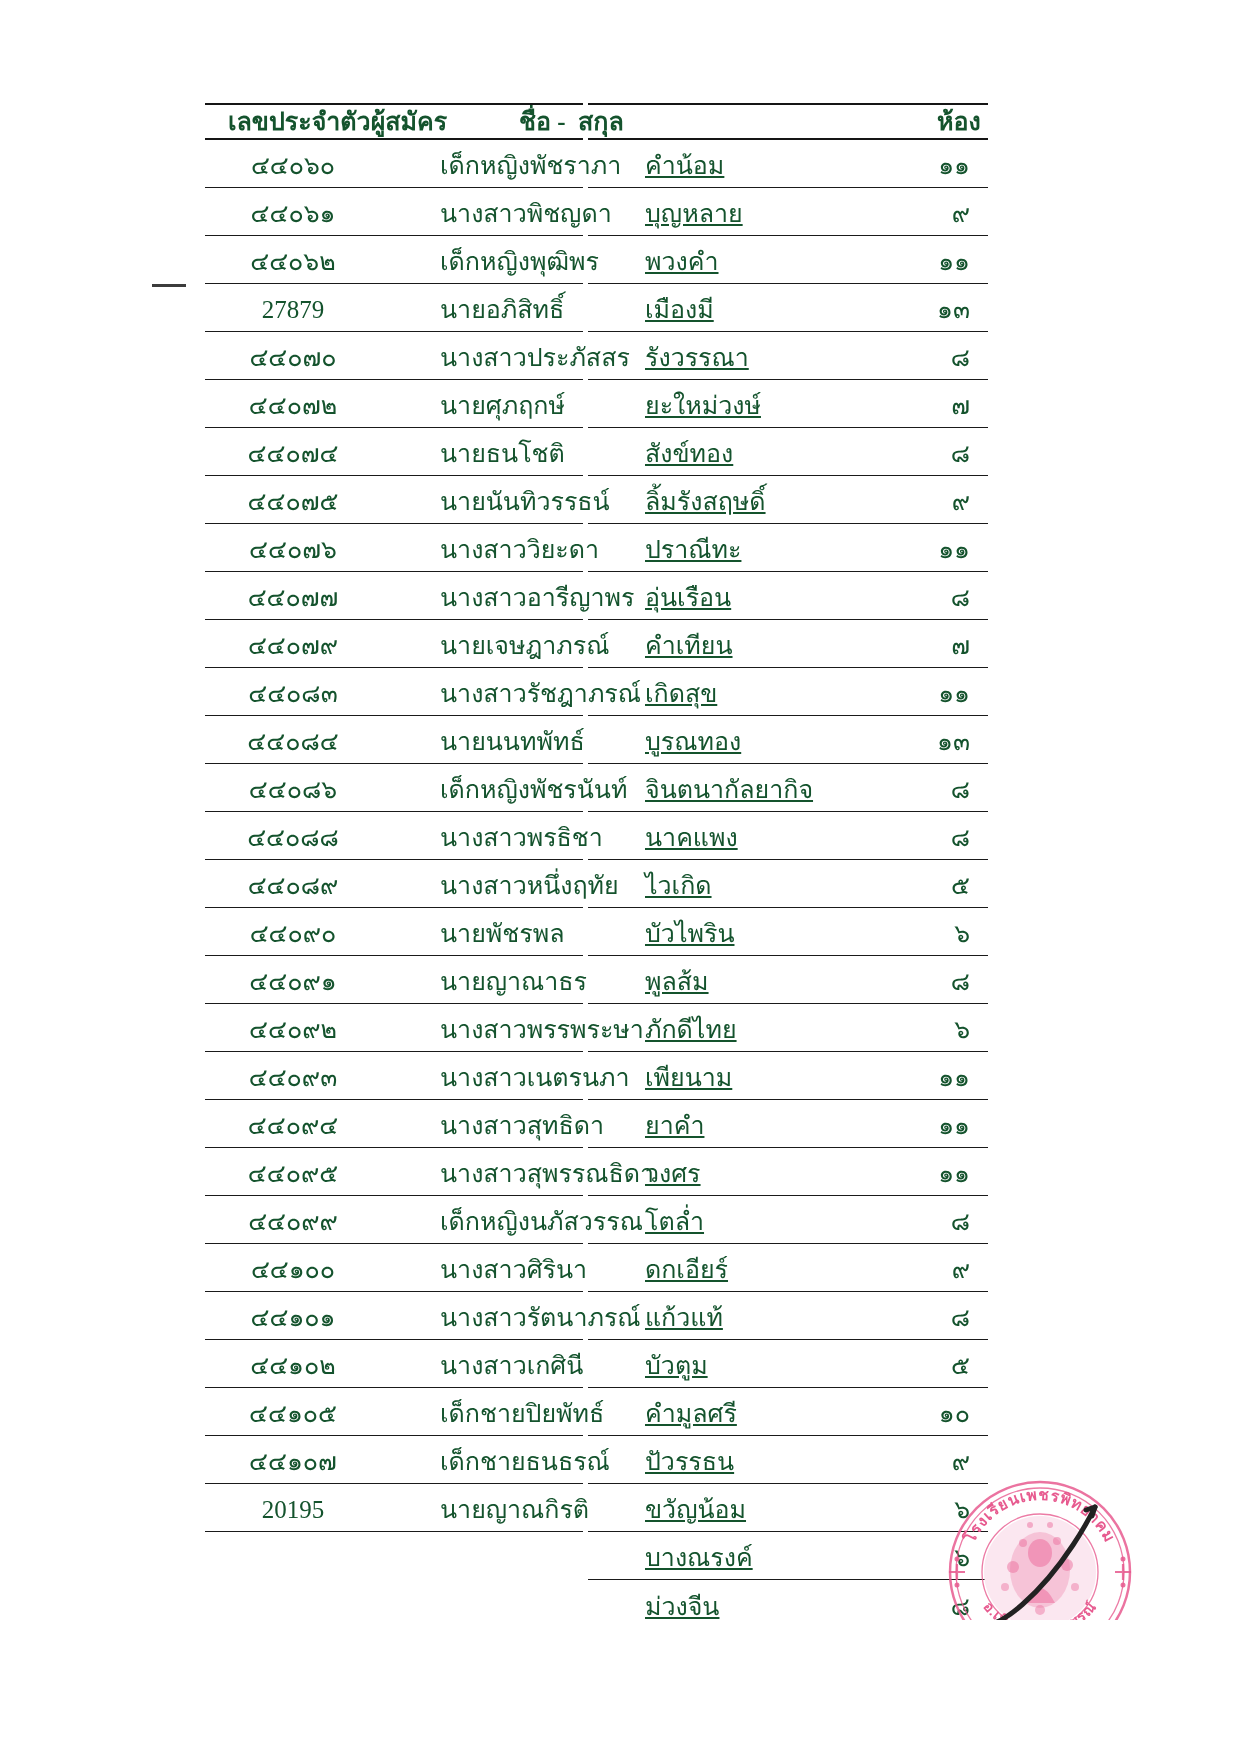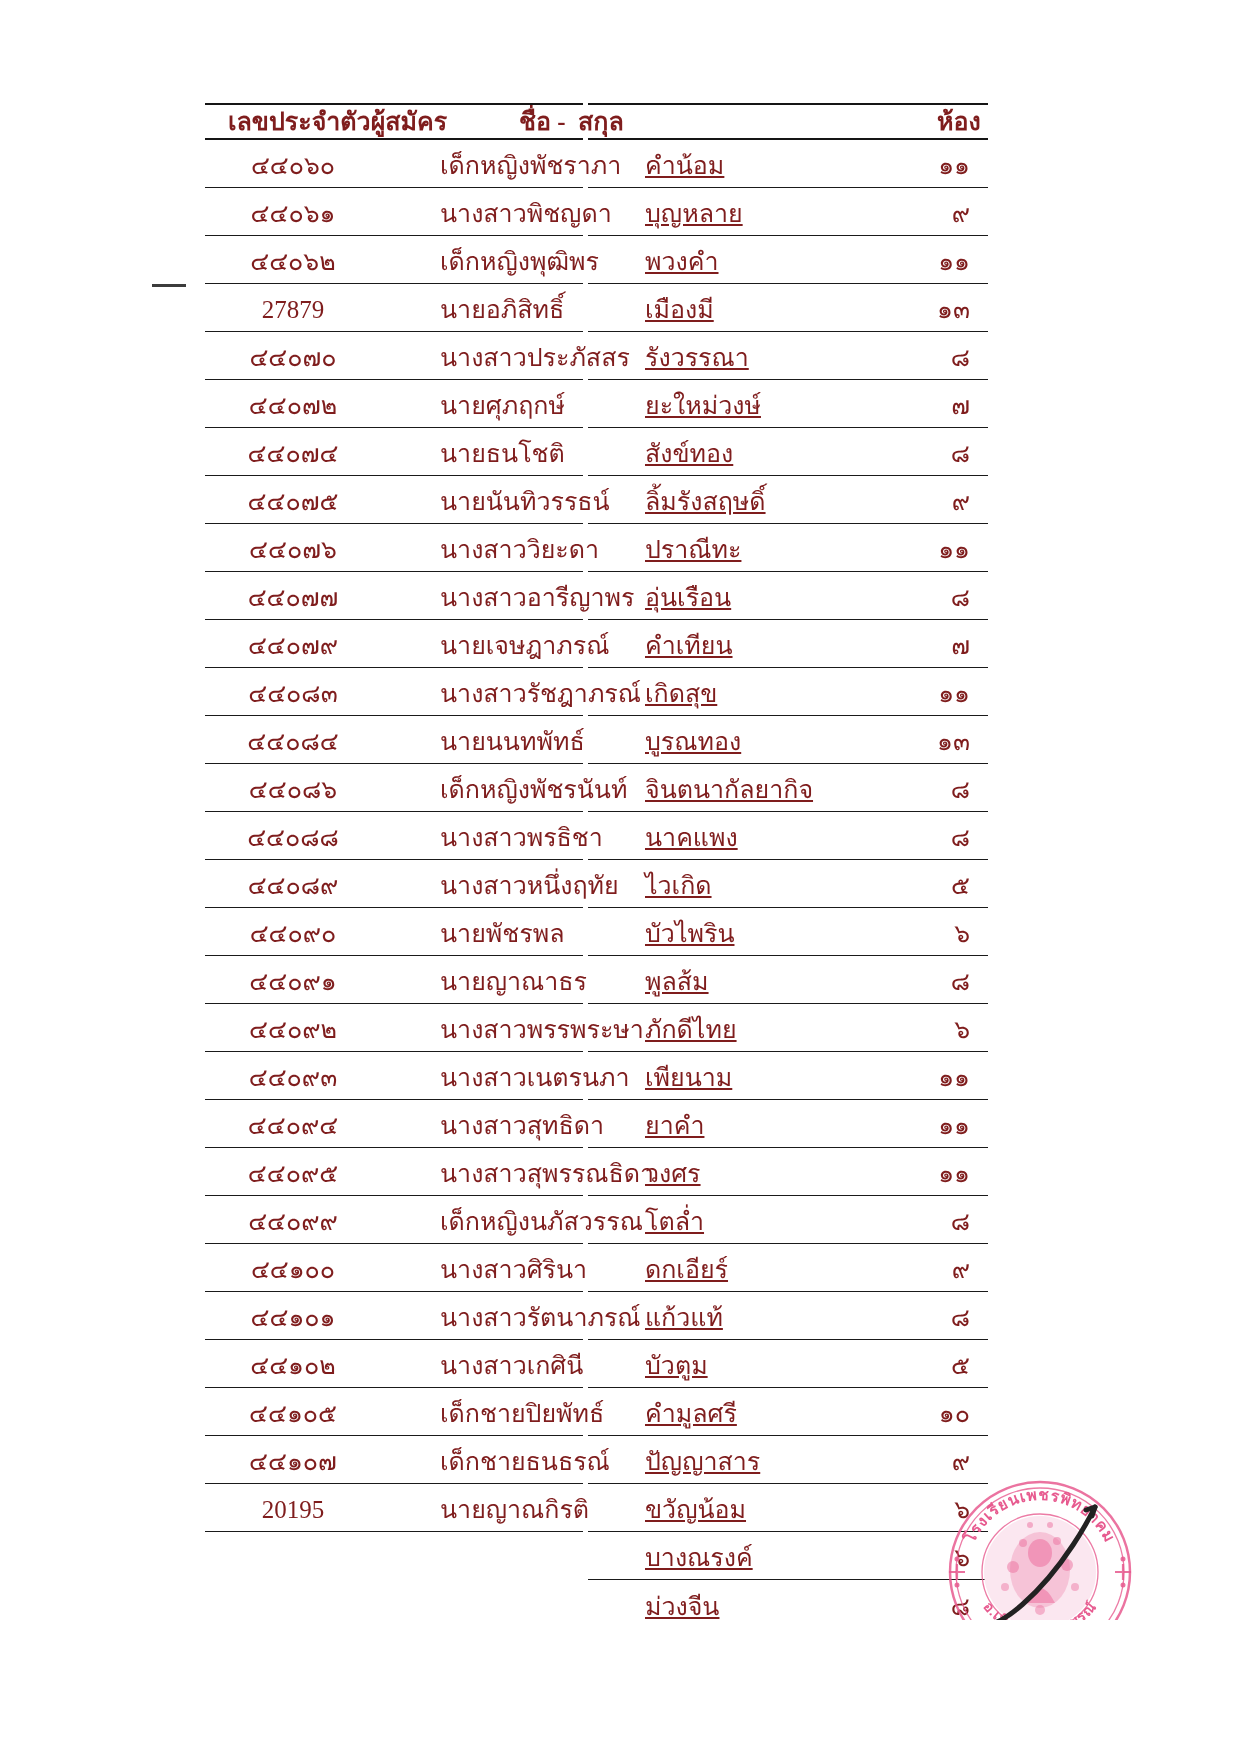--- a/index.html
+++ b/index.html
@@ -1,18 +1,18 @@
 <!DOCTYPE html>
 <html><head>
 <meta charset="utf-8">
 <style>
   html,body{margin:0;padding:0;background:#ffffff;}
   .page{
     position:relative;width:1241px;height:1620px;background:#ffffff;
-    font-family:"Liberation Serif","DejaVu Serif",serif;color:#7f1d1d;overflow:hidden;
+    font-family:"Liberation Serif","DejaVu Serif",serif;color:#14532d;overflow:hidden;
   }
   .margin-dash{position:absolute;left:152px;top:284px;width:34px;height:3px;background:#3c3c3c;}
   
   .panel{position:absolute;top:103px;}
   .panel-left{left:205px;width:378px;}
   .panel-right{left:588px;width:400px;}
   .hrow{height:37px;box-sizing:border-box;border-top:2px solid #151515;border-bottom:2px solid #151515;position:relative;}
   .row{height:48px;box-sizing:border-box;border-bottom:1px solid #1a1a1a;position:relative;}
   .panel-right .row:last-child{border-bottom:none;}
   .cell{position:absolute;bottom:8px;font-size:25px;line-height:1.1;white-space:nowrap;}
@@ -262,21 +262,21 @@
      </div>
       <div class="row">
        <div class="cell surname">บัวตูม</div>
        <div class="cell room">๕</div>
      </div>
       <div class="row">
        <div class="cell surname">คำมูลศรี</div>
        <div class="cell room">๑๐</div>
      </div>
       <div class="row">
-       <div class="cell surname">ปัญญาสาร</div>
+       <div class="cell surname">ปัวรรธน</div>
        <div class="cell room">๙</div>
      </div>
       <div class="row">
        <div class="cell surname">ขวัญน้อม</div>
        <div class="cell room">๖</div>
      </div>
       <div class="row">
        <div class="cell surname">บางณรงค์</div>
        <div class="cell room">๖</div>
      </div>

